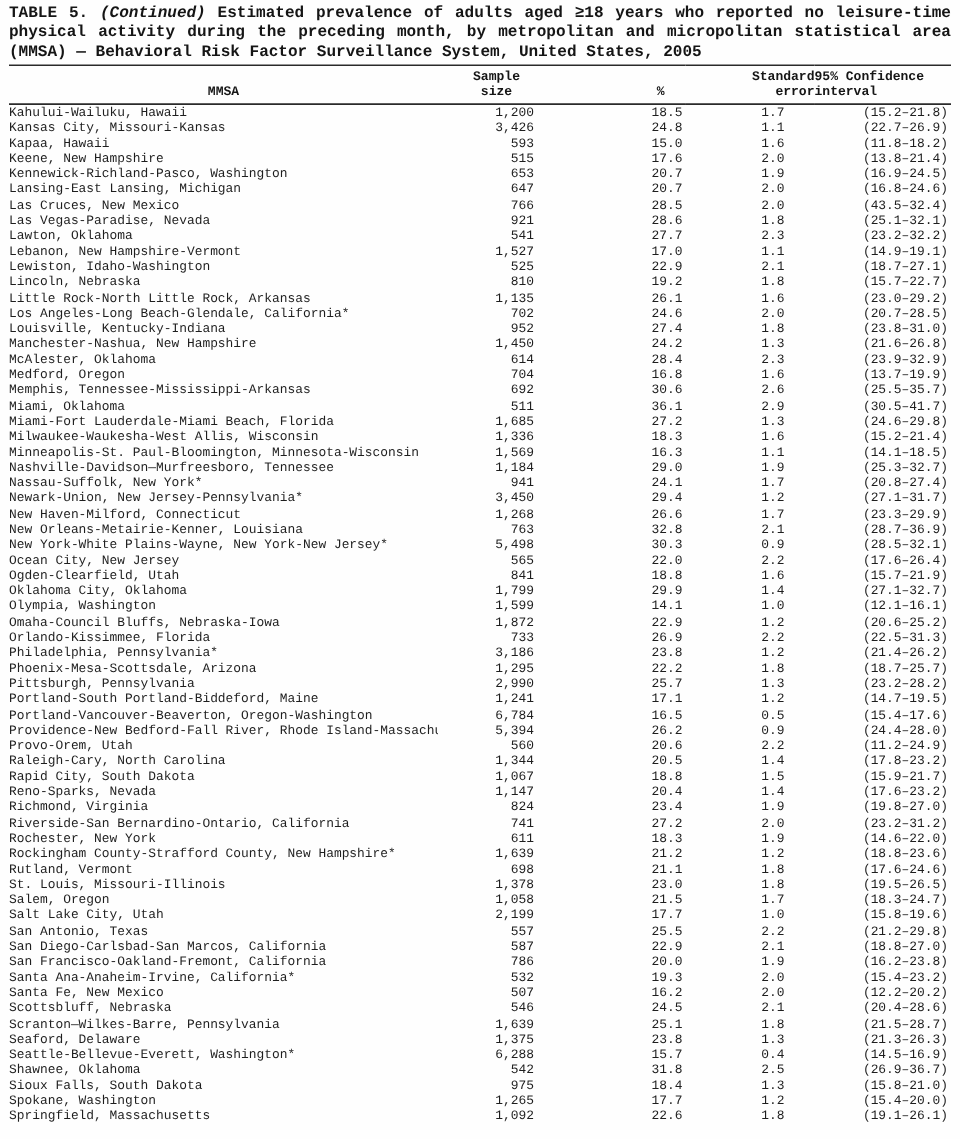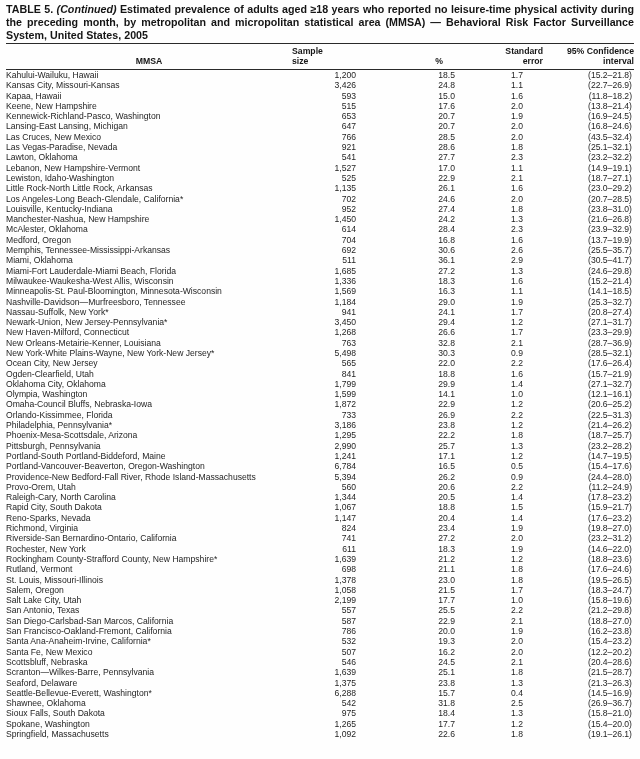--- a/index.html
+++ b/index.html
@@ -3,21 +3,21 @@
 <meta charset="utf-8">
 <style>
   html, body { margin: 0; padding: 0; }
   body {
     width: 640px; height: 759px;
     background: #fefefe;
     color: #1b1b1b;
     font-family: "Liberation Sans", "DejaVu Sans", sans-serif;
     overflow: hidden;
   }
-  .page { padding: 3px 6px 0 6px; }
+  .page { padding: 3px 6px 0 6px; font-family: Liberation Mono, monospace; }
   .title {
     font-size: 10.7px;
     font-weight: bold;
     line-height: 12.8px;
     text-align: justify;
     color: #151515;
   }
   .title .cont { font-style: italic; }
   table {
     border-collapse: collapse;
@@ -34,24 +34,24 @@
     font-size: 8.7px;
     font-weight: bold;
     line-height: 9.8px;
     vertical-align: bottom;
     padding: 3px 0 2px 0;
     border-top: 1px solid #2a2a2a;
     border-bottom: 1px solid #2a2a2a;
     color: #161616;
   }
   thead th.c-mmsa   { text-align: center; }
-  thead th.c-sample { text-align: left; padding-right: 2px; }
+  thead th.c-sample { text-align: center; padding-right: 2px; }
   thead th.c-pct    { text-align: right; padding-right: 14px; }
   thead th.c-se     { text-align: right; padding-right: 0; margin-top: 24px; }
-  thead th.c-ci     { text-align: right; }
+  thead th.c-ci     { text-align: left; }
   tbody td {
     font-size: 8.6px;
     line-height: 10.3px;
     padding: 0;
     white-space: nowrap;
     overflow: hidden;
     color: #1e1e1e;
   }
   tbody td.c-mmsa   { text-align: left; }
   tbody td.c-sample { text-align: right; padding-right: 16px; }
@@ -164,20 +164,27 @@
     <td class="c-ci">(14.9–19.1)</td>
   </tr>
         <tr>
     <td class="c-mmsa">Lewiston, Idaho-Washington</td>
     <td class="c-sample">525</td>
     <td class="c-pct">22.9</td>
     <td class="c-se">2.1</td>
     <td class="c-ci">(18.7–27.1)</td>
   </tr>
         <tr>
+    <td class="c-mmsa">Lincoln, Nebraska</td>
+    <td class="c-sample">810</td>
+    <td class="c-pct">19.2</td>
+    <td class="c-se">1.8</td>
+    <td class="c-ci">(15.7–22.7)</td>
+  </tr>
+        <tr>
     <td class="c-mmsa">Little Rock-North Little Rock, Arkansas</td>
     <td class="c-sample">1,135</td>
     <td class="c-pct">26.1</td>
     <td class="c-se">1.6</td>
     <td class="c-ci">(23.0–29.2)</td>
   </tr>
         <tr>
     <td class="c-mmsa">Los Angeles-Long Beach-Glendale, California*</td>
     <td class="c-sample">702</td>
     <td class="c-pct">24.6</td>

